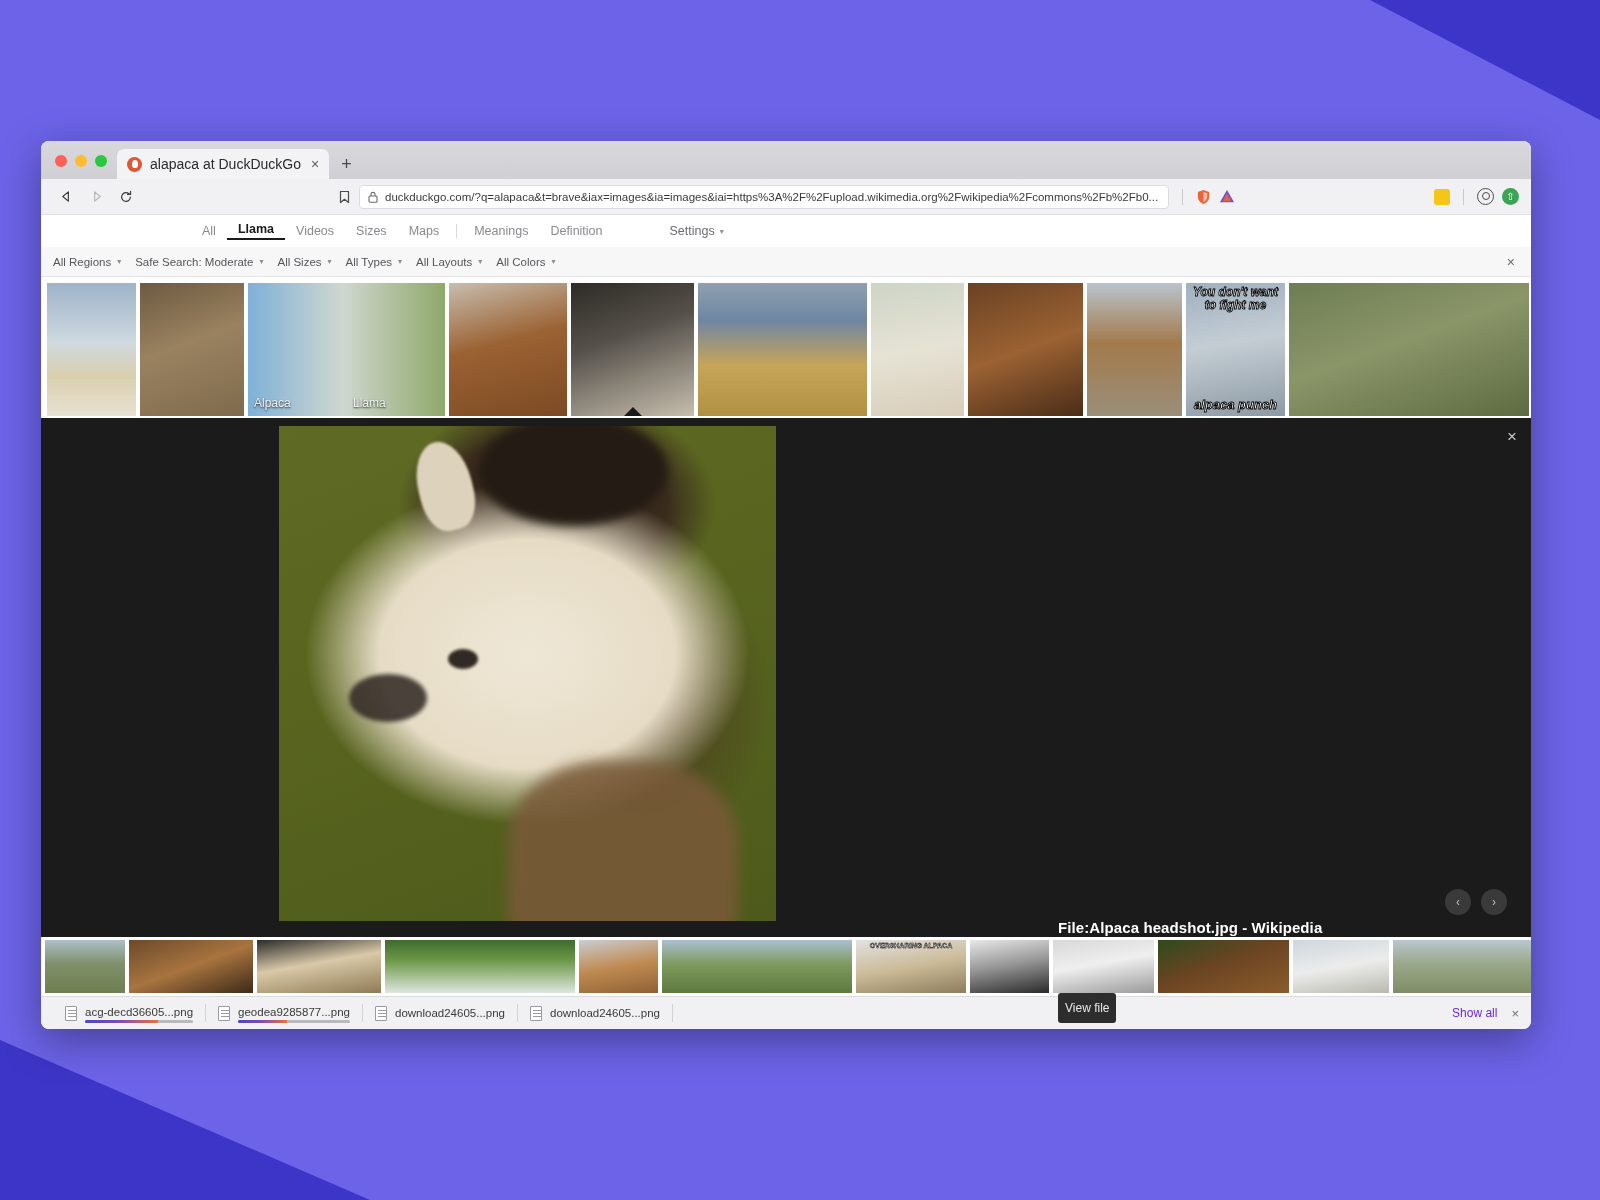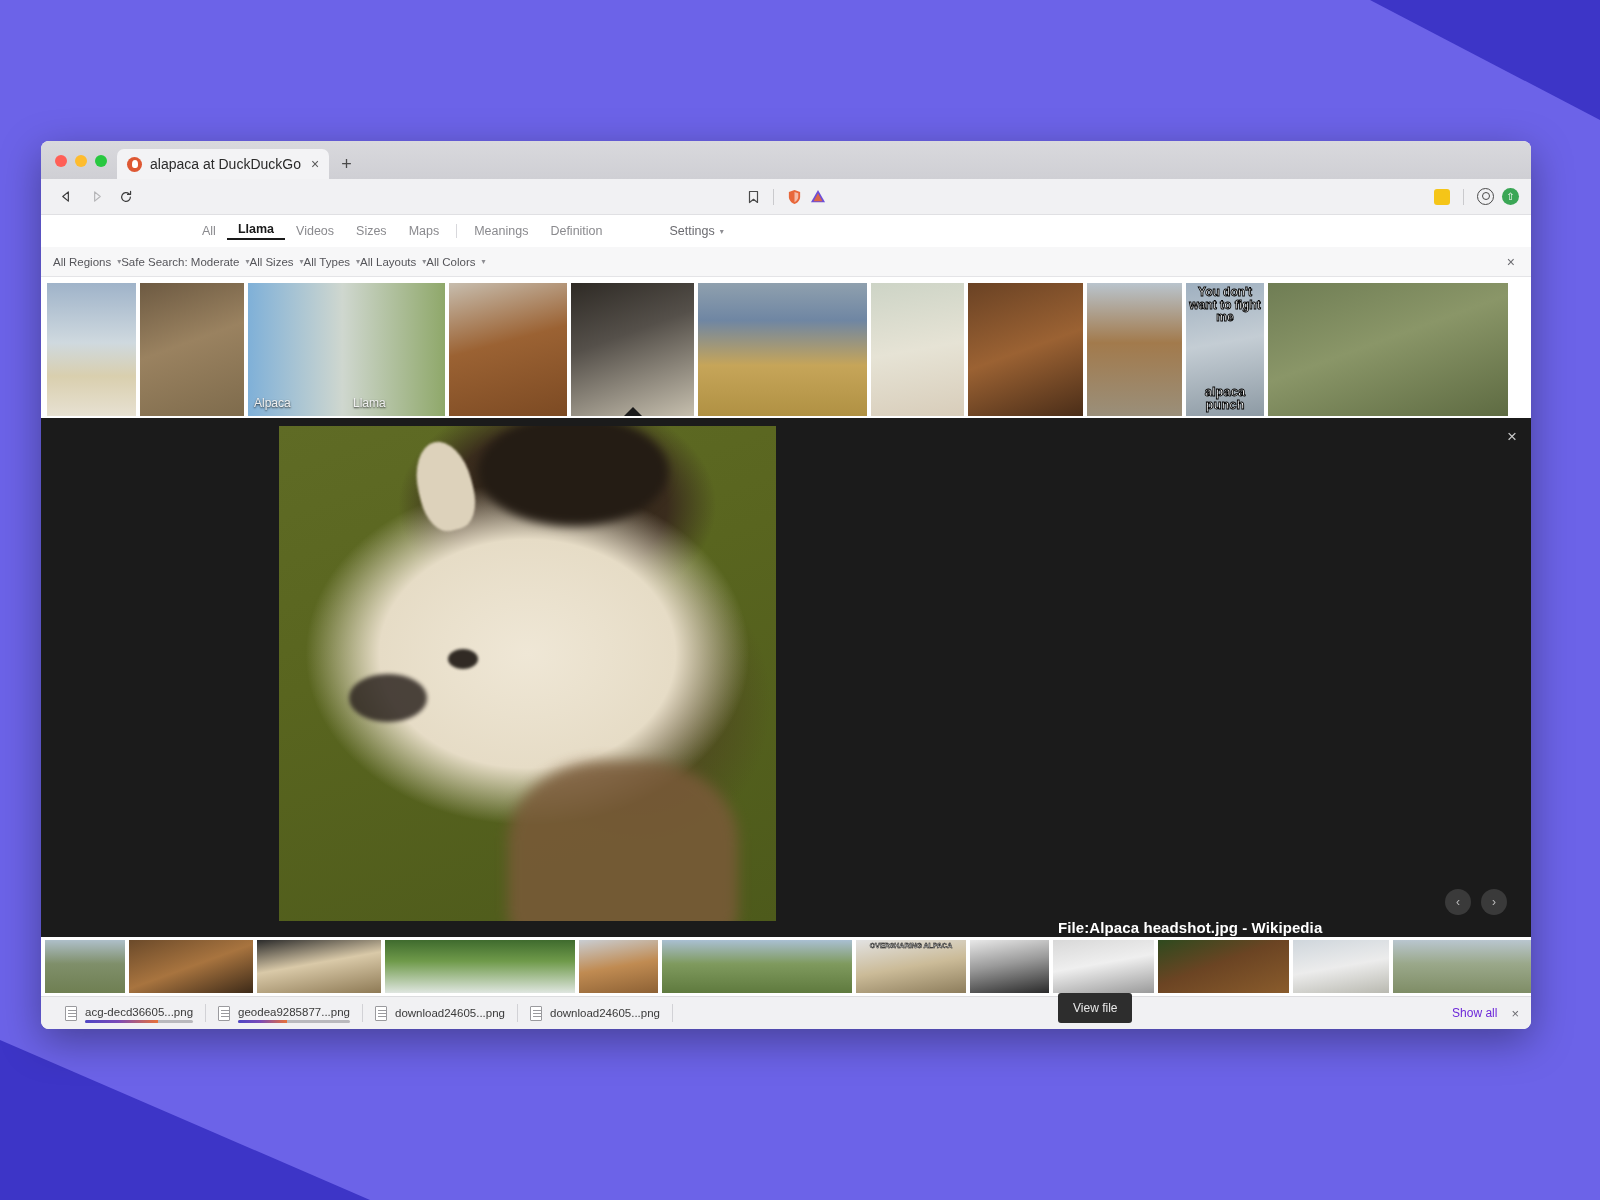--- a/index.html
+++ b/index.html
@@ -147,21 +147,21 @@
     padding-bottom: 2px;
   }
   .ddg-nav .vsep { width: 1px; height: 14px; background: #d8d8dc; margin: 0 6px; }
   .ddg-settings { margin-left: 56px; color: #6b6b70; display: flex; align-items: center; gap: 5px; cursor: pointer; }
 
   
   .filterbar {
     height: 30px; background: #f7f7f8;
     border-bottom: 1px solid #e4e4e7;
     display: flex; align-items: center;
-    padding: 0 12px; 
+    padding: 0 12px; gap: 14px;
     flex: 0 0 30px;
     font-size: 11.5px; color: #55555a;
   }
   .filter { display: flex; align-items: center; gap: 6px; cursor: pointer; }
   .caret { font-size: 8px; color: #8d8d92; }
   .filter-close { margin-left: auto; font-size: 14px; color: #6b6b70; cursor: pointer; padding: 0 4px; }
 
   
   .results-row {
     flex: 0 0 141px;
@@ -247,21 +247,21 @@
   .detail-info {
     position: absolute; left: 1017px; top: 501px;
     width: 370px; color: #fff;
   }
   .detail-title { font-size: 15px; font-weight: bold; margin-bottom: 13px; letter-spacing: .1px; }
   .detail-domain { font-size: 11.5px; color: #9a9a9a; margin-bottom: 4px; }
   .detail-dims { font-size: 11.5px; color: #9a9a9a; margin-bottom: 16px; }
   .viewfile-btn {
     display: inline-block;
     background: #2d2d2d; color: #e8e8e8;
-    font-size: 12px; padding: 8px 15px; border-radius: 3px;
+    font-size: 12px; padding: 8px 7px; border-radius: 3px;
     border: none; cursor: pointer;
     font-family: "Liberation Sans", sans-serif;
   }
   .detail-arrows {
     position: absolute; right: 24px; bottom: 22px;
     display: flex; gap: 10px;
   }
   .arrow-btn {
     width: 26px; height: 26px; border-radius: 50%;
     background: #3a3a3a; color: #bdbdbd;
@@ -361,20 +361,29 @@
           <path d="M13.2 1.6 L13.2 5 L9.8 5" fill="none" stroke="currentColor" stroke-width="1.4" stroke-linecap="round" stroke-linejoin="round"></path>
         </svg>
     </span>
 
     <div class="urlwrap">
       <span class="bookmark-ico">
         <svg width="13" height="14" viewBox="0 0 13 14">
             <path d="M2.5 1.5h8v11l-4-3.2-4 3.2z" fill="none" stroke="currentColor" stroke-width="1.2" stroke-linejoin="round"></path>
           </svg>
       </span>
+      <div class="urlbar">
+        <span class="lock-ico">
+          <svg width="10" height="12" viewBox="0 0 10 12">
+              <rect x="1" y="5" width="8" height="6.2" rx="1" fill="none" stroke="currentColor" stroke-width="1.1"></rect>
+              <path d="M3 5V3.4a2 2 0 0 1 4 0V5" fill="none" stroke="currentColor" stroke-width="1.1"></path>
+            </svg>
+        </span>
+        <span class="url-text">duckduckgo.com/?q=alapaca&amp;t=brave&amp;iax=images&amp;ia=images&amp;iai=https%3A%2F%2Fupload.wikimedia.org%2Fwikipedia%2Fcommons%2Fb%2Fb0...</span>
+      </div>
       <span class="tb-sep"></span>
       <span class="shield-ico">
         <svg width="15" height="16" viewBox="0 0 16 17">
             <path d="M8 1 L14 3.2 V8.5 C14 12 11.2 14.7 8 16 C4.8 14.7 2 12 2 8.5 V3.2 Z" fill="#e8673a"></path>
             <path d="M8 3.2 L12 4.6 V8.6 C12 11 10 13 8 14 Z" fill="#fff" opacity=".55"></path>
           </svg>
       </span>
       <span class="brave-ico">
         <svg width="16" height="15" viewBox="0 0 17 16">
             <path d="M8.5 1 L16 14 H1 Z" fill="#6c4fd8"></path>
@@ -442,21 +451,21 @@
         <div class="corner-label" style="left: 105px;">Llama</div>
       </div>
       <div class="res-thumb" style="width: 118px; background: linear-gradient(165deg, rgb(199, 189, 174) 0%, rgb(155, 98, 51) 45%, rgb(124, 74, 35) 100%);"></div>
       <div class="res-thumb" style="width: 123px; background: linear-gradient(160deg, rgb(46, 42, 37) 0%, rgb(85, 80, 74) 40%, rgb(198, 191, 174) 100%);">
         <div class="sel-caret"></div>
       </div>
       <div class="res-thumb" style="width: 169px; background: linear-gradient(rgb(143, 160, 174) 0%, rgb(111, 134, 163) 28%, rgb(198, 165, 89) 62%, rgb(176, 145, 67) 100%);"></div>
       <div class="res-thumb" style="width: 93px; background: linear-gradient(170deg, rgb(205, 212, 198) 0%, rgb(230, 227, 213) 50%, rgb(216, 205, 186) 100%);"></div>
       <div class="res-thumb" style="width: 115px; background: linear-gradient(160deg, rgb(106, 66, 36) 0%, rgb(155, 98, 51) 50%, rgb(74, 45, 24) 100%);"></div>
       <div class="res-thumb" style="width: 95px; background: linear-gradient(rgb(185, 196, 205) 0%, rgb(162, 122, 76) 45%, rgb(154, 143, 122) 100%);"></div>
-      <div class="res-thumb" style="width: 78px; background: linear-gradient(170deg, rgb(159, 176, 192) 0%, rgb(196, 205, 212) 45%, rgb(141, 154, 164) 100%);">
+      <div class="res-thumb" style="width: 99px; background: linear-gradient(170deg, rgb(159, 176, 192) 0%, rgb(196, 205, 212) 45%, rgb(141, 154, 164) 100%); font-style: italic;">
         <div class="meme-top">You don't want to fight me</div>
         <div class="meme-bot">alpaca punch</div>
       </div>
       <div class="res-thumb" style="width: 240px; background: linear-gradient(160deg, rgb(111, 125, 84) 0%, rgb(138, 150, 104) 45%, rgb(94, 107, 66) 100%);"></div>
     </div>
 
   <div class="detail">
     <span class="detail-close">×</span>
 
     <div class="big-image-wrap">

